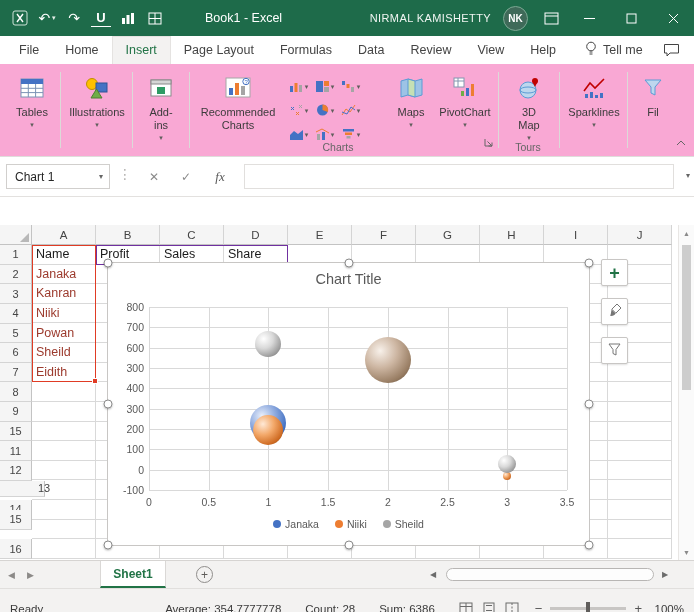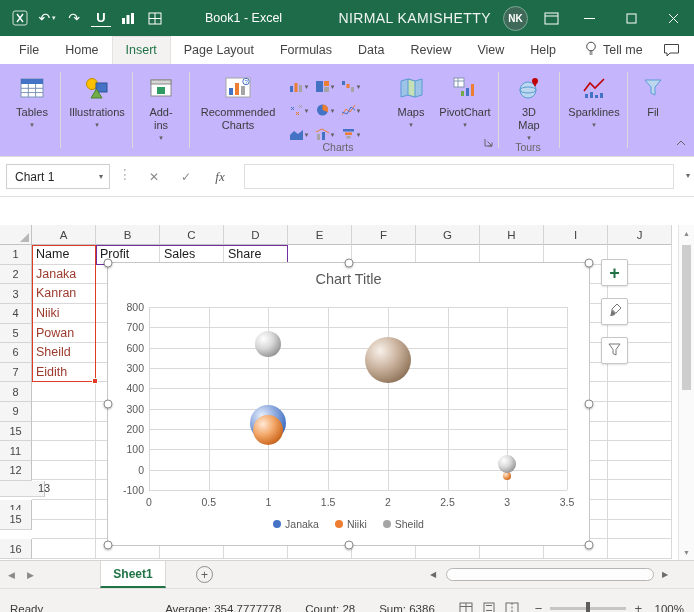--- a/index.html
+++ b/index.html
@@ -10,37 +10,37 @@
 
 .titlebar{position:absolute;left:0;top:0;width:694px;height:36px;background:#1e6b4a;
           display:flex;align-items:center;color:#fff;}
 .qat{display:flex;align-items:center;gap:7px;padding-left:10px;}
 .qicon{height:22px;min-width:20px;display:flex;align-items:center;justify-content:center;
        font-size:14px;color:#fff;}
 .qunderline{font-size:13px;font-weight:bold;border-bottom:1px solid #fff;height:17px;line-height:16px;}
 .qcaret{font-size:7px;margin-left:2px;color:#e6efe9;}
 .wtitle{position:absolute;left:205px;top:0;line-height:36px;font-size:12.5px;color:#fff;white-space:nowrap;}
 .tright{position:absolute;right:0;top:0;height:36px;display:flex;align-items:center;}
-.uname{font-size:14px;letter-spacing:.4px;color:#f0f5f2;margin-left:35px;}
+.uname{font-size:11px;letter-spacing:.4px;color:#f0f5f2;margin-left:35px;}
 .avatar{width:25px;height:25px;border-radius:50%;background:#3f6a59;border:1px solid #7ba893;color:#fff;
         font-size:10px;font-weight:bold;display:flex;align-items:center;justify-content:center;margin:0 10px 0 12px;}
 .appsicon{width:26px;height:22px;display:flex;align-items:center;justify-content:center;margin-right:4px;}
 .wc{width:42px;height:36px;display:flex;align-items:center;justify-content:center;}
 
 
 .tabrow{position:absolute;top:36px;left:0;width:694px;height:28px;background:#fff;
         display:flex;align-items:stretch;padding-left:6px;font-size:12.5px;}
 .rtabs{display:flex;}
 .rtab{padding:0 13px;line-height:28px;color:#444;white-space:nowrap;}
 .rtab.active{background:#f3f2f1;color:#217346;border:1px solid #e5e3e1;border-bottom:none;line-height:26px;}
 .tellme{display:flex;align-items:center;gap:6px;margin-left:16px;color:#444;white-space:nowrap;}
 .comment{margin-left:auto;margin-right:14px;display:flex;align-items:center;}
 
 
-.ribbon{position:absolute;top:64px;left:0;width:694px;height:93px;background:#c4b5fd;
+.ribbon{position:absolute;top:64px;left:0;width:694px;height:93px;background:#f9a8d4;
         border-bottom:1px solid #dfdddb;}
 .rbtn{position:absolute;top:5px;display:flex;flex-direction:column;align-items:center;
       color:#3b3b3b;font-size:11px;text-align:center;}
 .ric{height:30px;display:flex;align-items:center;justify-content:center;margin-top:4px;margin-bottom:3px;}
 .rlb{line-height:13px;white-space:nowrap;}
 .rcaret{font-size:7px;color:#605e5c;margin-top:2px;}
 .rdiv{position:absolute;top:8px;height:76px;width:1px;background:#dcdad8;}
 .rgroup{position:absolute;bottom:3px;font-size:10.5px;color:#666;text-align:center;}
 .launcher{position:absolute;left:484px;bottom:5px;}
 .chartgrid{position:absolute;left:286px;top:10px;display:grid;grid-template-columns:repeat(3,25px);

